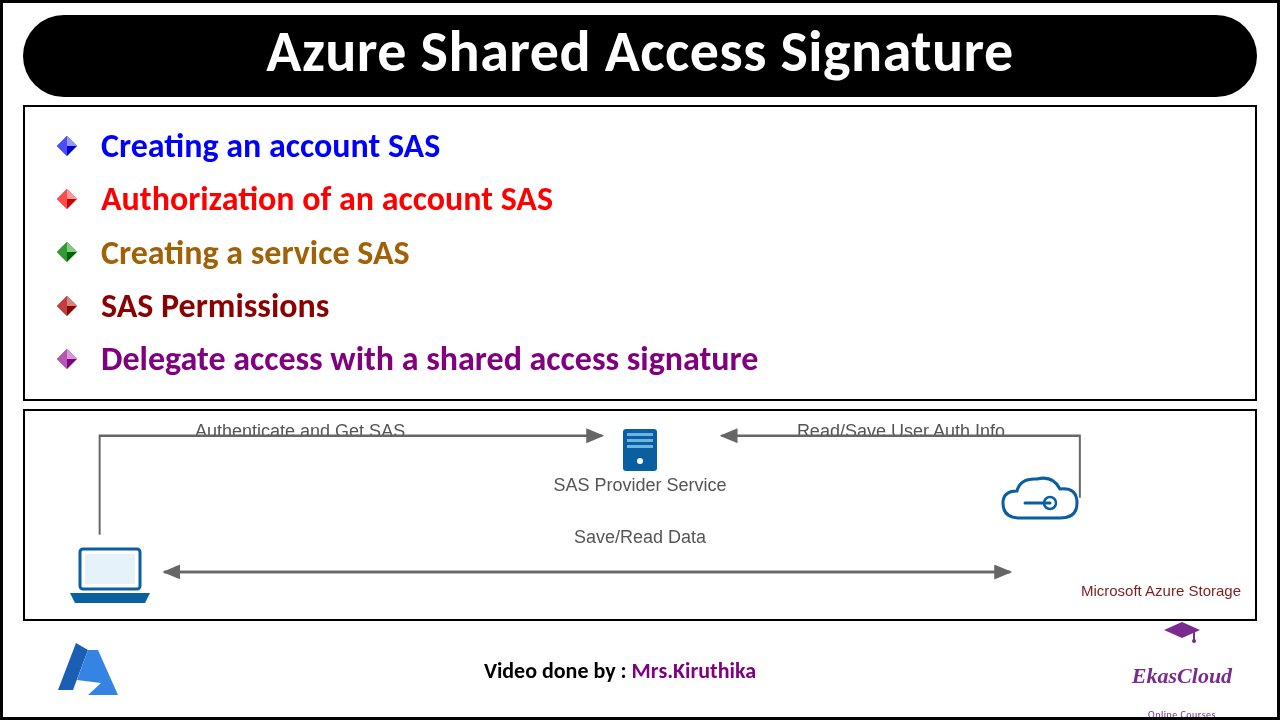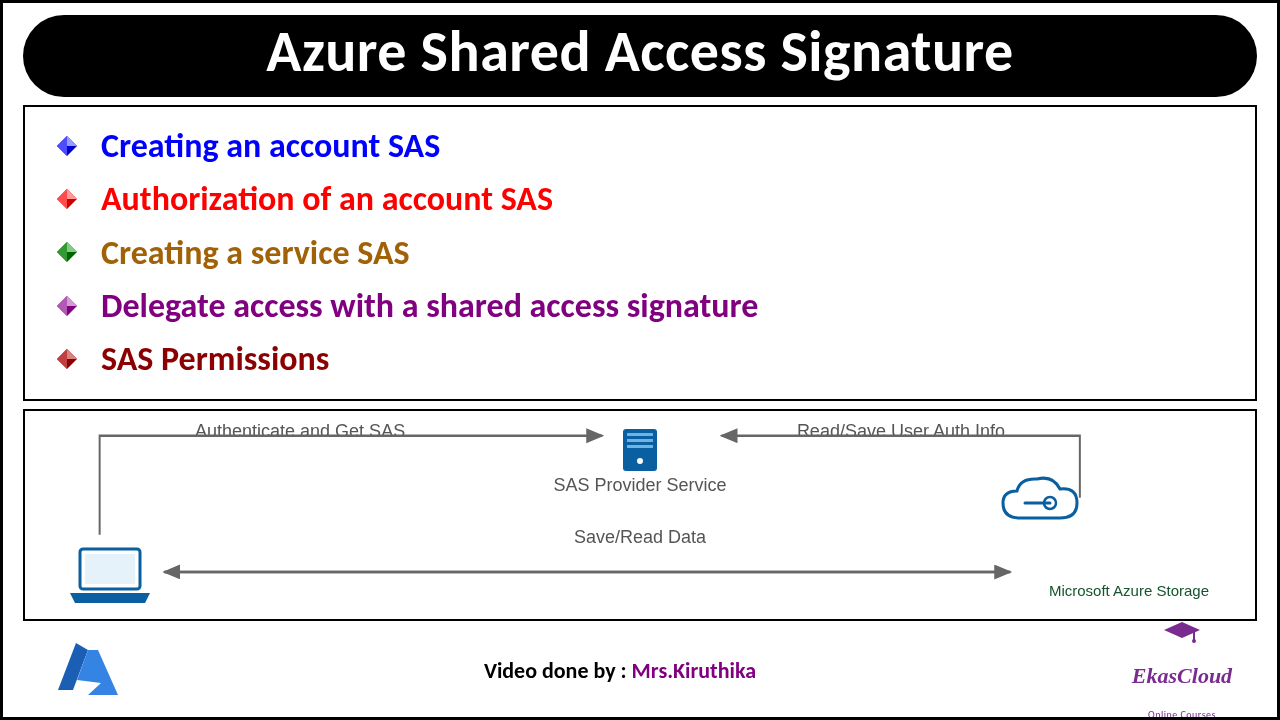--- a/index.html
+++ b/index.html
@@ -61,21 +61,21 @@
     }
     .diag-label {
       position: absolute;
       font-size: 18px;
       color: #555;
       font-family: "Segoe UI", Arial, sans-serif;
     }
     .laptop-icon { position: absolute; left: 40px; bottom: 14px; }
     .server-icon { position: absolute; left: 50%; top: 14px; transform: translateX(-50%); }
     .cloud-icon { position: absolute; right: 170px; top: 62px; }
-    .storage-label { position: absolute; right: 46px; bottom: 20px; font-size: 15px; color: #14532d; font-family: "Segoe UI", Arial, sans-serif; }
+    .storage-label { position: absolute; right: 14px; bottom: 20px; font-size: 15px; color: #7f1d1d; font-family: "Segoe UI", Arial, sans-serif; }
     .footer-row {
       display: flex;
       align-items: center;
       justify-content: space-between;
       padding: 0 30px;
       margin-top: 2px;
       height: 86px;
     }
     .azure-logo { width: 70px; height: 70px; margin-left: 20px; }
     .credit {
@@ -124,33 +124,33 @@
   <div class="bullet-row">
     <svg class="diamond-icon" viewBox="0 0 24 24">
       <polygon points="12,2 22,12 12,22 2,12" fill="#006400"></polygon>
       <polygon points="12,2 12,22 2,12" fill="#339933"></polygon>
       <polygon points="12,2 22,12 12,12" fill="#80cc80"></polygon>
     </svg>
     <span class="bullet-text c-green">Creating a service SAS</span>
   </div>
   <div class="bullet-row">
     <svg class="diamond-icon" viewBox="0 0 24 24">
+      <polygon points="12,2 22,12 12,22 2,12" fill="#8b0000"></polygon>
+      <polygon points="12,2 12,22 2,12" fill="#c04040"></polygon>
+      <polygon points="12,2 22,12 12,12" fill="#d98080"></polygon>
+    </svg>
+    <span class="bullet-text c-darkred">SAS Permissions</span>
+  </div>
+  <div class="bullet-row">
+    <svg class="diamond-icon" viewBox="0 0 24 24">
       <polygon points="12,2 22,12 12,22 2,12" fill="#800080"></polygon>
       <polygon points="12,2 12,22 2,12" fill="#b359b3"></polygon>
       <polygon points="12,2 22,12 12,12" fill="#d699d6"></polygon>
     </svg>
     <span class="bullet-text c-purple">Delegate access with a shared access signature</span>
-  </div>
-  <div class="bullet-row">
-    <svg class="diamond-icon" viewBox="0 0 24 24">
-      <polygon points="12,2 22,12 12,22 2,12" fill="#8b0000"></polygon>
-      <polygon points="12,2 12,22 2,12" fill="#c04040"></polygon>
-      <polygon points="12,2 22,12 12,12" fill="#d98080"></polygon>
-    </svg>
-    <span class="bullet-text c-darkred">SAS Permissions</span>
   </div>
 </div>
 
 <div class="diagram-box">
   <span class="diag-label" style="left:170px; top:10px;">Authenticate and Get SAS</span>
   <span class="diag-label" style="left:50%; top:64px; transform:translateX(-50%);">SAS Provider Service</span>
   <span class="diag-label" style="right:250px; top:10px;">Read/Save User Auth Info</span>
   <span class="diag-label" style="left:50%; top:116px; transform:translateX(-50%);">Save/Read Data</span>
   <span class="storage-label">Microsoft Azure Storage</span>
 

